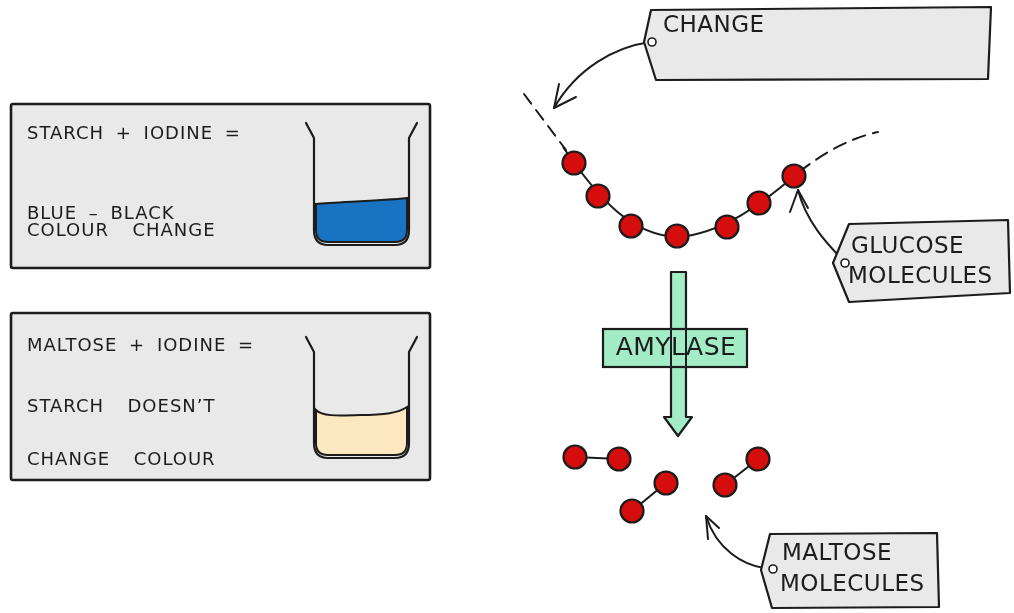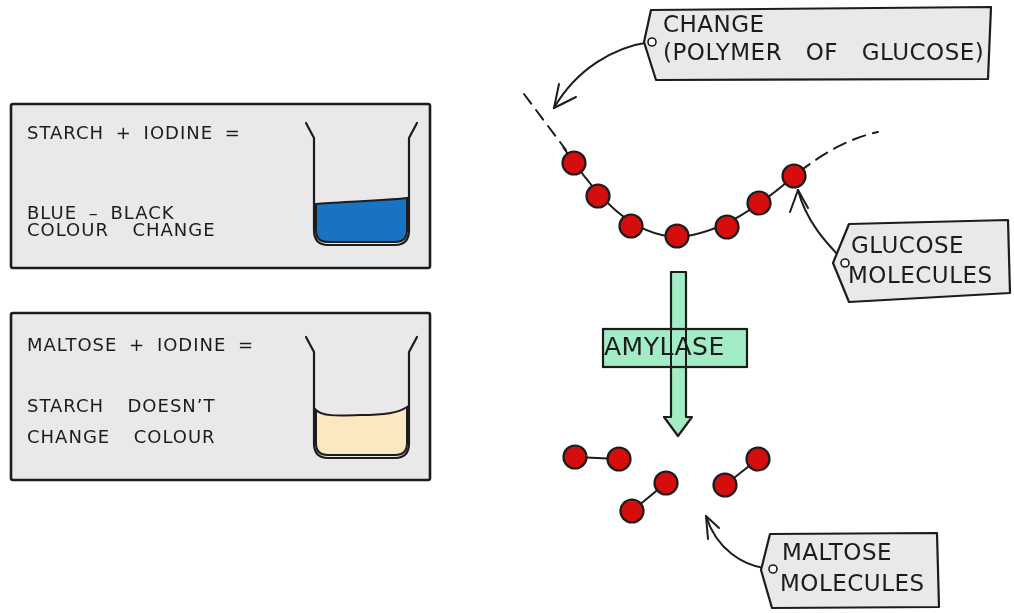--- a/index.html
+++ b/index.html
@@ -19,21 +19,21 @@
     color:var(--ink);
   }
   .canvas svg{position:absolute;left:0;top:0;}
   .txt{
     position:absolute;white-space:pre;line-height:1;
     letter-spacing:1px;word-spacing:5px;color:var(--ink);
   }
   .t21{font-size:18px;}
   .t23{font-size:23px;letter-spacing:.5px;word-spacing:4px;}
   .t25{font-size:25px;letter-spacing:.5px;}
-  .center{}
+  .center{text-align:center;}
 </style>
 </head>
 <body>
 
 <div class="canvas">
 
   <svg width="1014" height="613" viewBox="0 0 1014 613">
 
     <rect x="11" y="104" width="419" height="164" rx="2" style="fill:var(--panel-fill);stroke:var(--ink);stroke-width:2.6"></rect>
     <rect x="11" y="313" width="419" height="167" rx="2" style="fill:var(--panel-fill);stroke:var(--ink);stroke-width:2.6"></rect>
@@ -98,24 +98,23 @@
       <circle cx="773" cy="569" r="4" style="fill:var(--background);stroke-width:1.6"></circle>
     </g>
   </svg>
 
   <div class="txt t21" style="left:27px;top:124px">STARCH + IODINE =</div>
   <div class="txt t21" style="left:27px;top:204px">BLUE – BLACK</div>
   <div class="txt t21" style="left:27px;top:221px">COLOUR  CHANGE</div>
 
   <div class="txt t21" style="left:27px;top:336px">MALTOSE + IODINE =</div>
   <div class="txt t21" style="left:27px;top:397px">STARCH  DOESN’T</div>
-  <div class="txt t21" style="left:27px;top:428px">CHANGE  COLOUR</div>
+  <div class="txt t21" style="left:27px;top:450px">CHANGE  COLOUR</div>
 
   <div class="txt t23" style="left:663px;top:13px">CHANGE</div>
-  <div class="txt t23" style="left:663px;top:41px">(POLYMER  OF  GLUCOSE)</div>
 
   <div class="txt t23" style="left:851px;top:234px">GLUCOSE</div>
   <div class="txt t23" style="left:848px;top:264px">MOLECULES</div>
 
   <div class="txt t23" style="left:782px;top:541px">MALTOSE</div>
   <div class="txt t23" style="left:780px;top:572px">MOLECULES</div>
 
   <div class="txt t25 center" style="left:604px;top:334px;width:144px">AMYLASE</div>
 
 </div>

